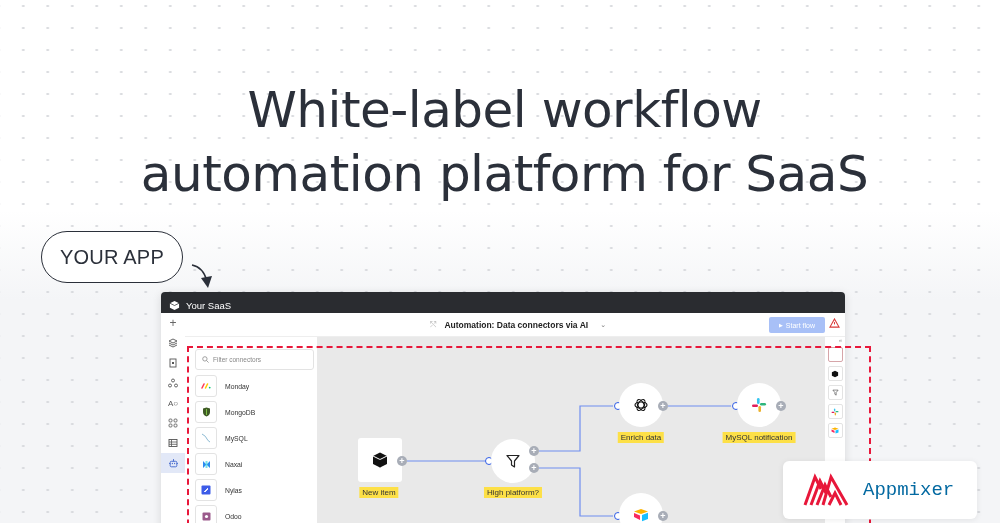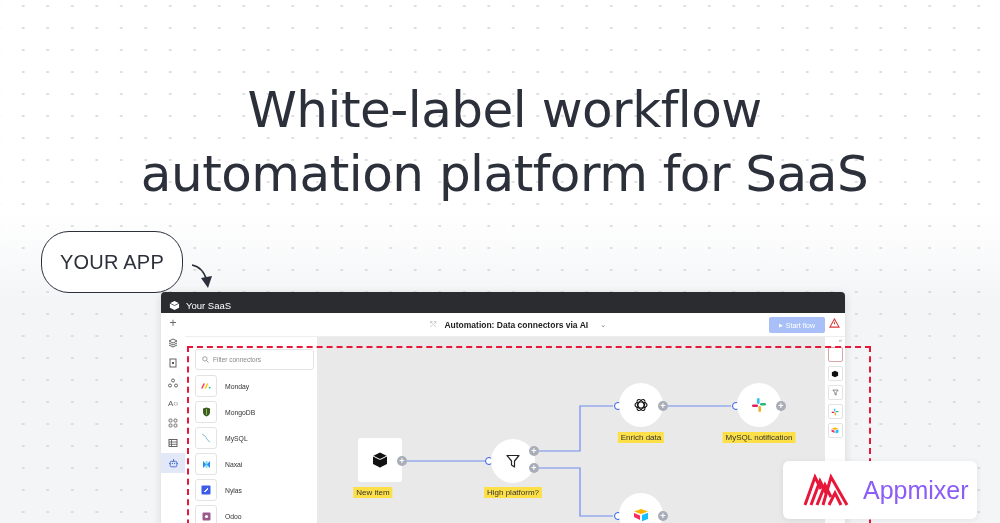--- a/index.html
+++ b/index.html
@@ -23,21 +23,21 @@
     opacity:0.9;
   }
   .headline {
     position:absolute; left:9px; right:0; top:78px;
     text-align:center; color:#2b303a;
     font-family:"DejaVu Sans", sans-serif;
     font-size:50px; line-height:64px; letter-spacing:-0.5px;
     font-weight:500;
   }
   .pill {
-    position:absolute; left:41px; top:231px; width:142px; height:62px;
+    position:absolute; left:41px; top:231px; width:142px; height:52px;
     border:1.5px solid #2b303a; border-radius:28px; background:#fff;
     box-sizing:border-box; display:flex; align-items:center; justify-content:center;
     font-size:20px; color:#2b303a; letter-spacing:0.2px;
   }
   .arrow { position:absolute; left:190px; top:262px; }
 
   
   .window {
     position:absolute; left:161px; top:292px; width:684px; height:240px;
     background:#fff; border-radius:4px 4px 0 0; overflow:hidden;
@@ -125,21 +125,21 @@
     position:absolute; left:187px; top:346px; width:684px; height:200px;
     border:2px dashed #e8173a; border-bottom:none; box-sizing:border-box;
     pointer-events:none;
   }
 
   .brand {
     position:absolute; left:783px; top:461px; width:194px; height:58px;
     background:#fff; border-radius:6px; box-shadow:0 1px 6px rgba(0,0,0,0.08);
     display:flex; align-items:center; gap:14px; padding-left:20px; box-sizing:border-box;
   }
-  .brand .name { font-size:25px; color:#8b5cf6; }
+  .brand .name { font-size:19px; color:#0369a1;font-family:Liberation Mono, monospace; }
 </style>
 </head>
 <body>
 
 <div class="bg"></div>
 <div class="dots"></div>
 
 <div class="headline">
   <div>White-label workflow</div>
   <div>automation platform for SaaS</div>
@@ -298,21 +298,21 @@
     </svg>
 
     <div class="node-box" style="left:41px;top:101px;width:44px;height:44px;border-radius:3px;">
       <svg width="18" height="18" viewBox="0 0 18 18">
           <path d="M9 1.5 L16 5 L16 13 L9 16.5 L2 13 L2 5 Z" fill="#111"></path>
           <path d="M2 5 L9 8.5 L16 5" stroke="#fff" stroke-width="1" fill="none"></path>
           <path d="M9 8.5 V16.5" stroke="#111" stroke-width="0.5"></path>
         </svg>
     </div>
     <div class="plus" style="left:80px;top:119px;">+</div>
-    <div class="node-label" style="left:56px;top:150px;">New item</div>
+    <div class="node-label" style="left:62px;top:150px;">New item</div>
 
     <div class="port" style="left:168px;top:120px;"></div>
     <div class="node-box" style="left:174px;top:102px;width:44px;height:44px;border-radius:50%;">
       <svg width="16" height="16" viewBox="0 0 16 16">
           <path d="M2 2.5 H14 L9.5 8 V14 L6.5 12 V8 Z" stroke="#222" stroke-width="1.2" fill="none" stroke-linejoin="round"></path>
         </svg>
     </div>
     <div class="plus" style="left:212px;top:109px;">+</div>
     <div class="plus" style="left:212px;top:126px;">+</div>
     <div class="node-label" style="left:196px;top:150px;">High platform?</div>

